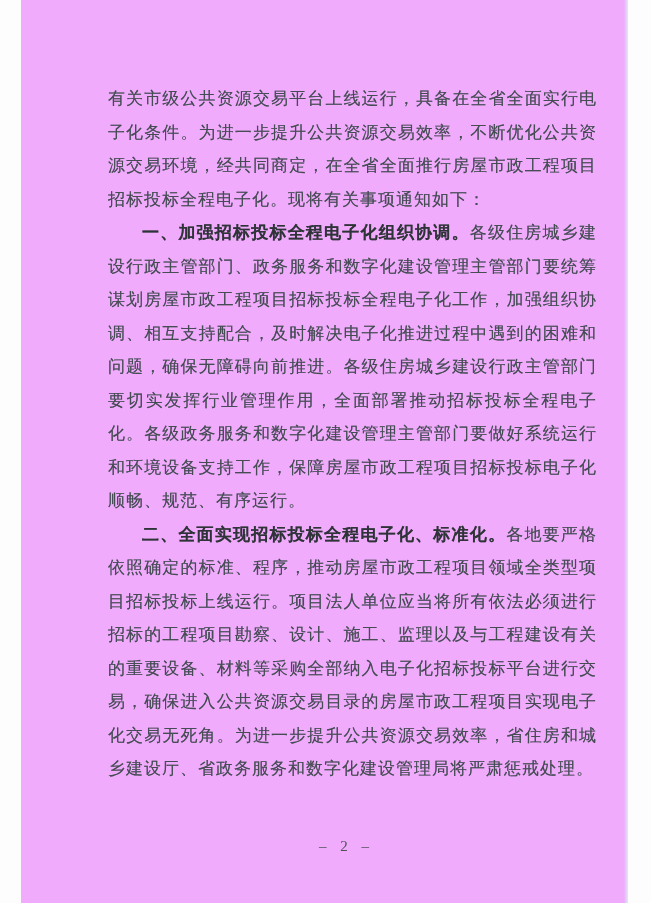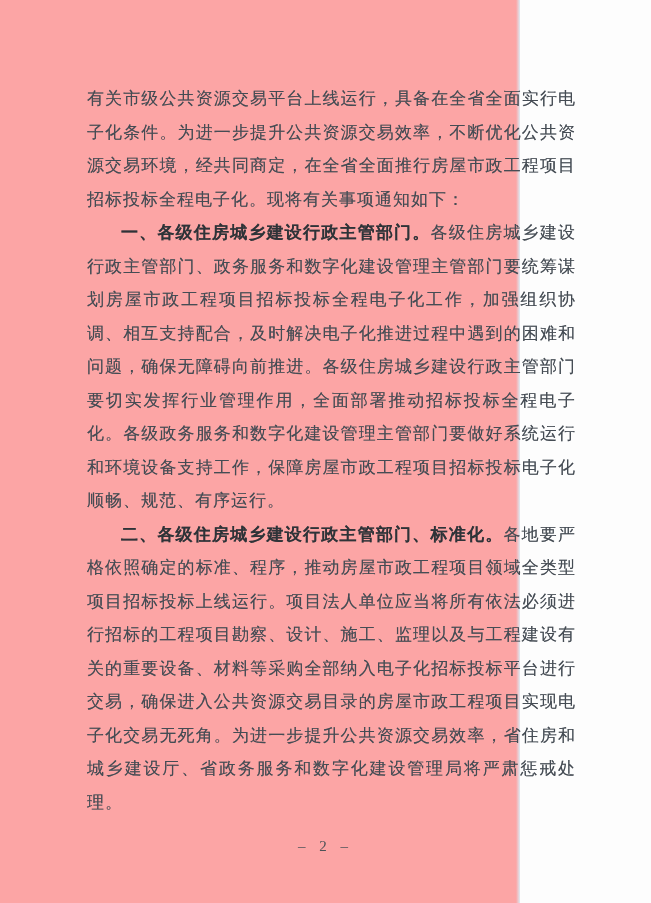--- a/index.html
+++ b/index.html
@@ -8,23 +8,24 @@
   }
   body {
     width: 651px;
     height: 903px;
     background: #fdfdfd;
     overflow: hidden;
     font-family: "Liberation Serif", serif;
   }
   .page {
     position: relative;
-    width: 520px;
+    width: 607px;
     height: 903px;
-    background: #fca5a5;
+    background: #f0abfc;
+    margin-left: 21px;
   }
   
   .scan-edge {
     position: absolute;
     top: 0;
     right: 0;
     width: 4px;
     height: 903px;
     background: linear-gradient(to right, rgba(214,232,242,0), #dcebf4);
   }
@@ -68,21 +69,21 @@
 <body>
 
 <div class="page">
 
   <div class="scan-edge"></div>
 
   <div class="content">
 
     <p class="para first"><span class="lead"></span><span>有关市级公共资源交易平台上线运行，具备在全省全面实行电子化条件。为进一步提升公共资源交易效率，不断优化公共资源交易环境，经共同商定，在全省全面推行房屋市政工程项目招标投标全程电子化。现将有关事项通知如下：</span></p>
 
-    <p class="para"><span class="lead">一、各级住房城乡建设行政主管部门。</span><span>各级住房城乡建设行政主管部门、政务服务和数字化建设管理主管部门要统筹谋划房屋市政工程项目招标投标全程电子化工作，加强组织协调、相互支持配合，及时解决电子化推进过程中遇到的困难和问题，确保无障碍向前推进。各级住房城乡建设行政主管部门要切实发挥行业管理作用，全面部署推动招标投标全程电子化。各级政务服务和数字化建设管理主管部门要做好系统运行和环境设备支持工作，保障房屋市政工程项目招标投标电子化顺畅、规范、有序运行。</span></p>
+    <p class="para"><span class="lead">一、加强招标投标全程电子化组织协调。</span><span>各级住房城乡建设行政主管部门、政务服务和数字化建设管理主管部门要统筹谋划房屋市政工程项目招标投标全程电子化工作，加强组织协调、相互支持配合，及时解决电子化推进过程中遇到的困难和问题，确保无障碍向前推进。各级住房城乡建设行政主管部门要切实发挥行业管理作用，全面部署推动招标投标全程电子化。各级政务服务和数字化建设管理主管部门要做好系统运行和环境设备支持工作，保障房屋市政工程项目招标投标电子化顺畅、规范、有序运行。</span></p>
 
-    <p class="para"><span class="lead">二、各级住房城乡建设行政主管部门、标准化。</span><span>各地要严格依照确定的标准、程序，推动房屋市政工程项目领域全类型项目招标投标上线运行。项目法人单位应当将所有依法必须进行招标的工程项目勘察、设计、施工、监理以及与工程建设有关的重要设备、材料等采购全部纳入电子化招标投标平台进行交易，确保进入公共资源交易目录的房屋市政工程项目实现电子化交易无死角。为进一步提升公共资源交易效率，省住房和城乡建设厅、省政务服务和数字化建设管理局将严肃惩戒处理。</span></p>
+    <p class="para"><span class="lead">二、全面实现招标投标全程电子化、标准化。</span><span>各地要严格依照确定的标准、程序，推动房屋市政工程项目领域全类型项目招标投标上线运行。项目法人单位应当将所有依法必须进行招标的工程项目勘察、设计、施工、监理以及与工程建设有关的重要设备、材料等采购全部纳入电子化招标投标平台进行交易，确保进入公共资源交易目录的房屋市政工程项目实现电子化交易无死角。为进一步提升公共资源交易效率，省住房和城乡建设厅、省政务服务和数字化建设管理局将严肃惩戒处理。</span></p>
 
   </div>
 
   <div class="page-number">– 2 –</div>
 
 </div>
 
 </body></html>

